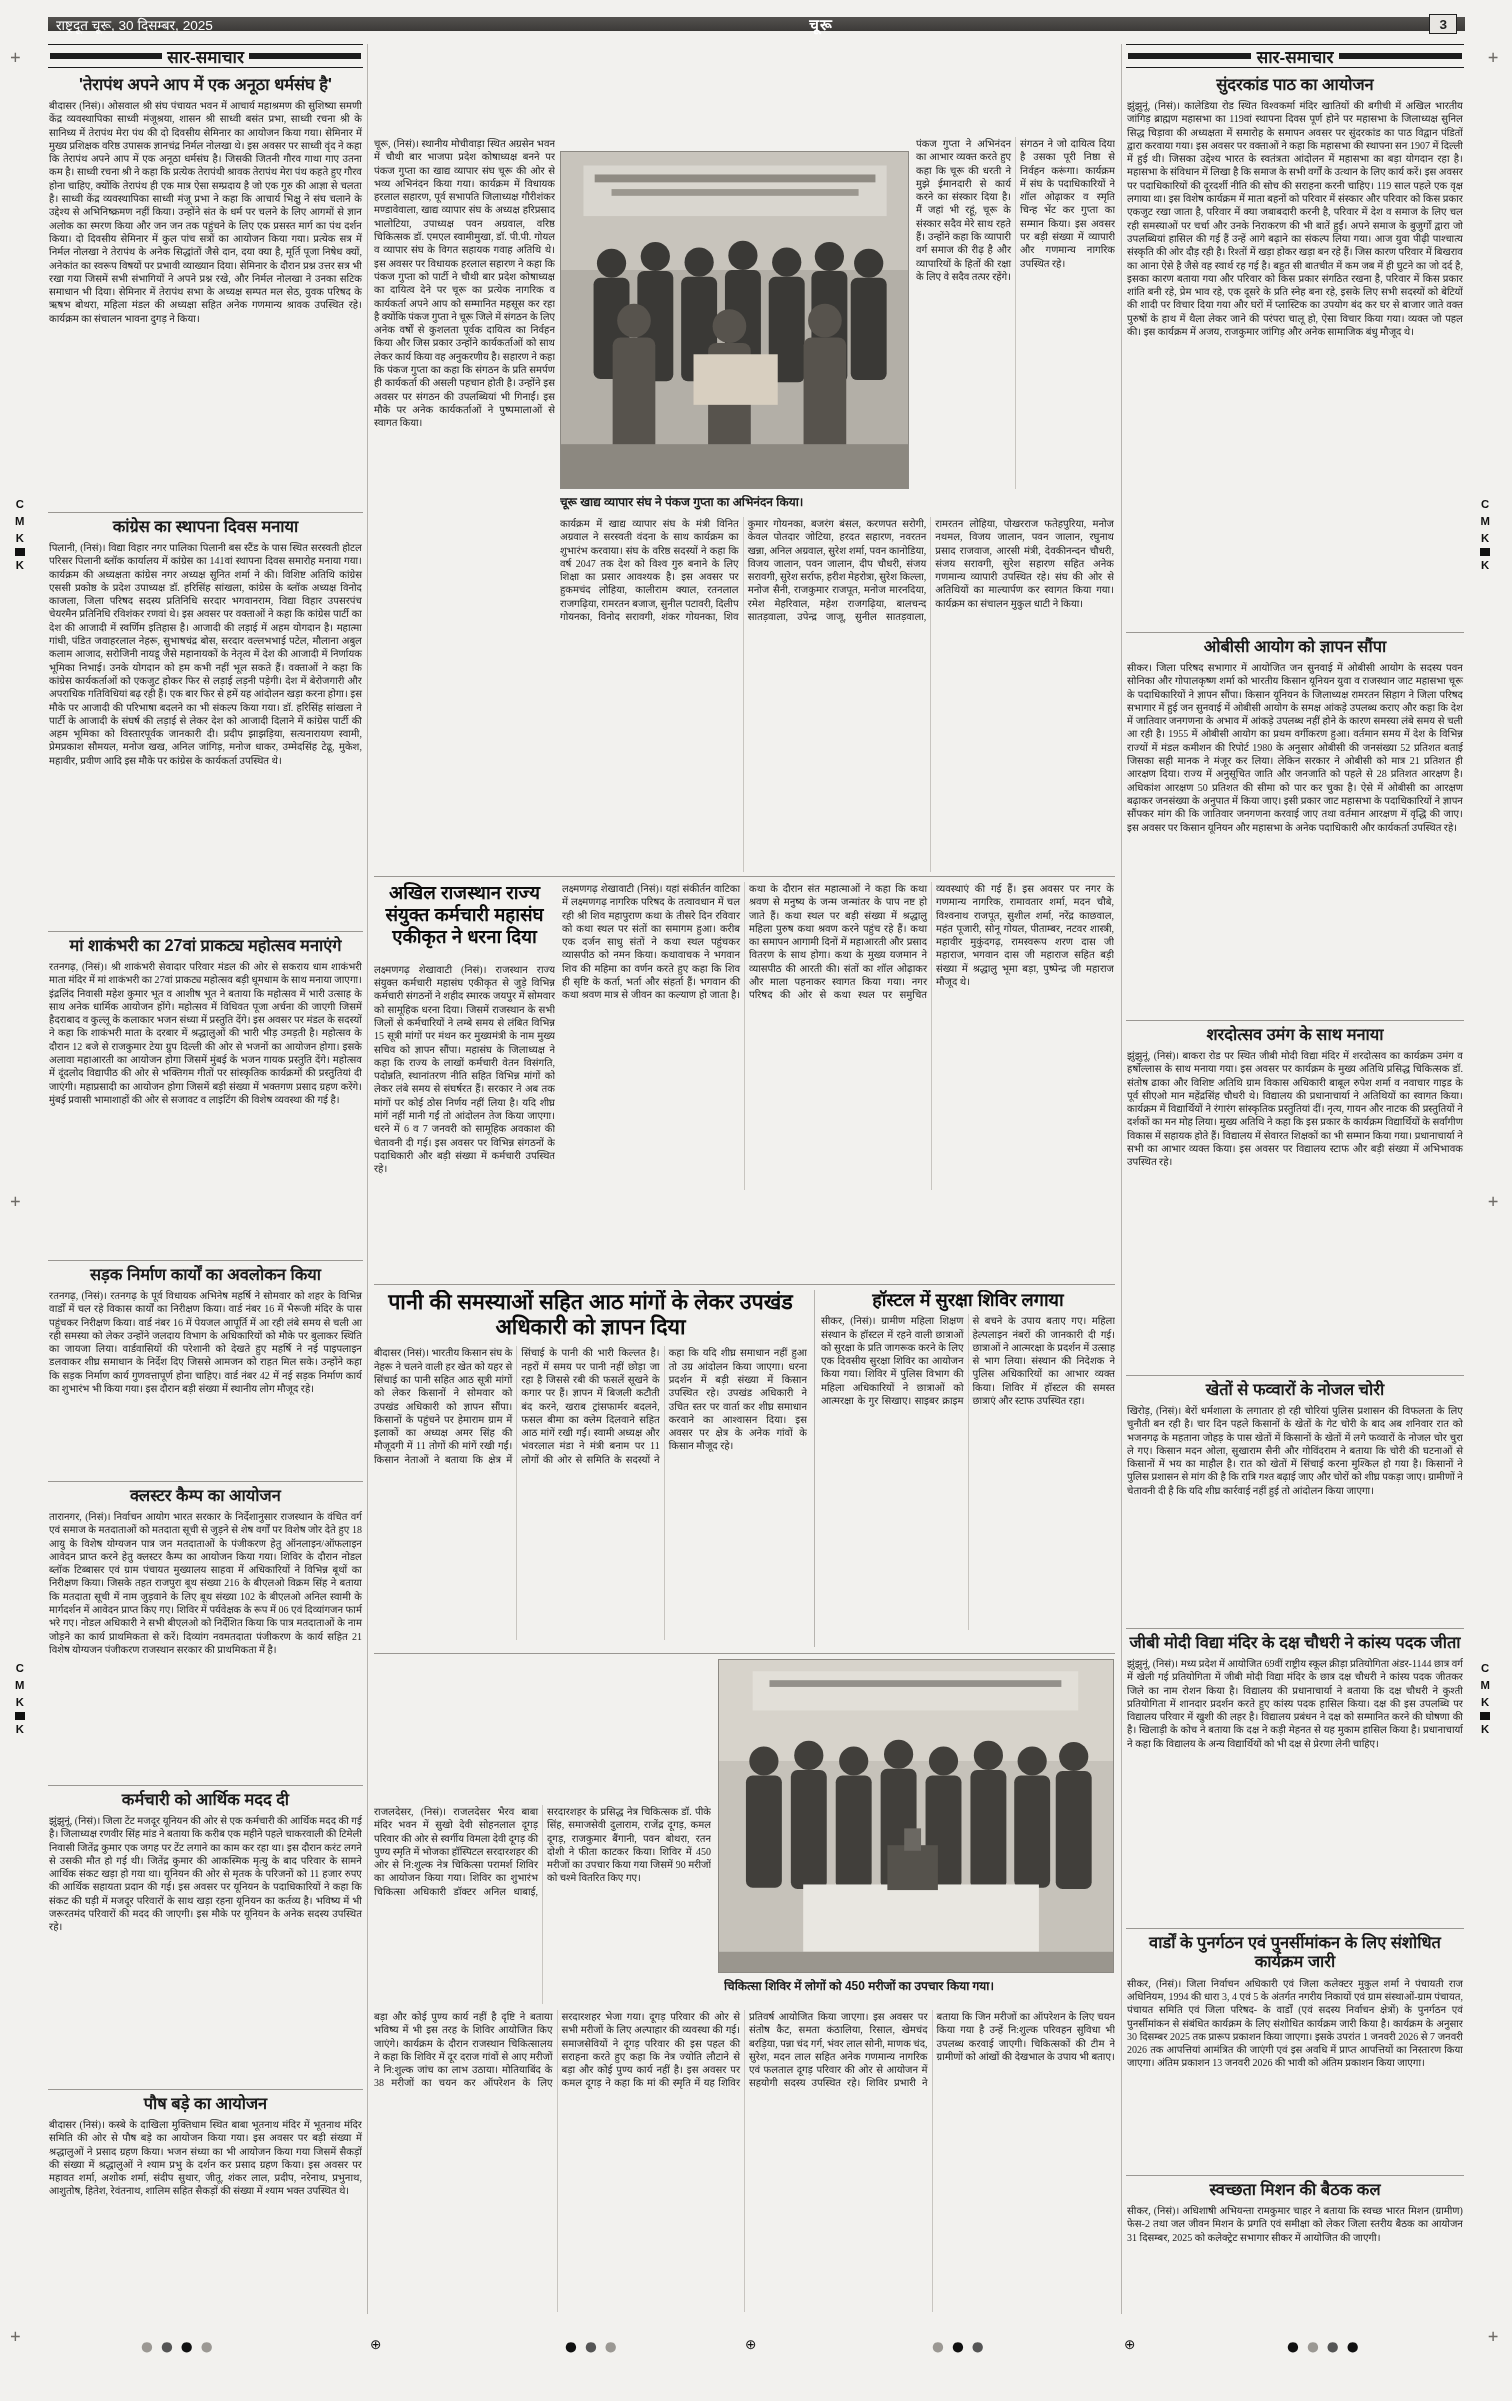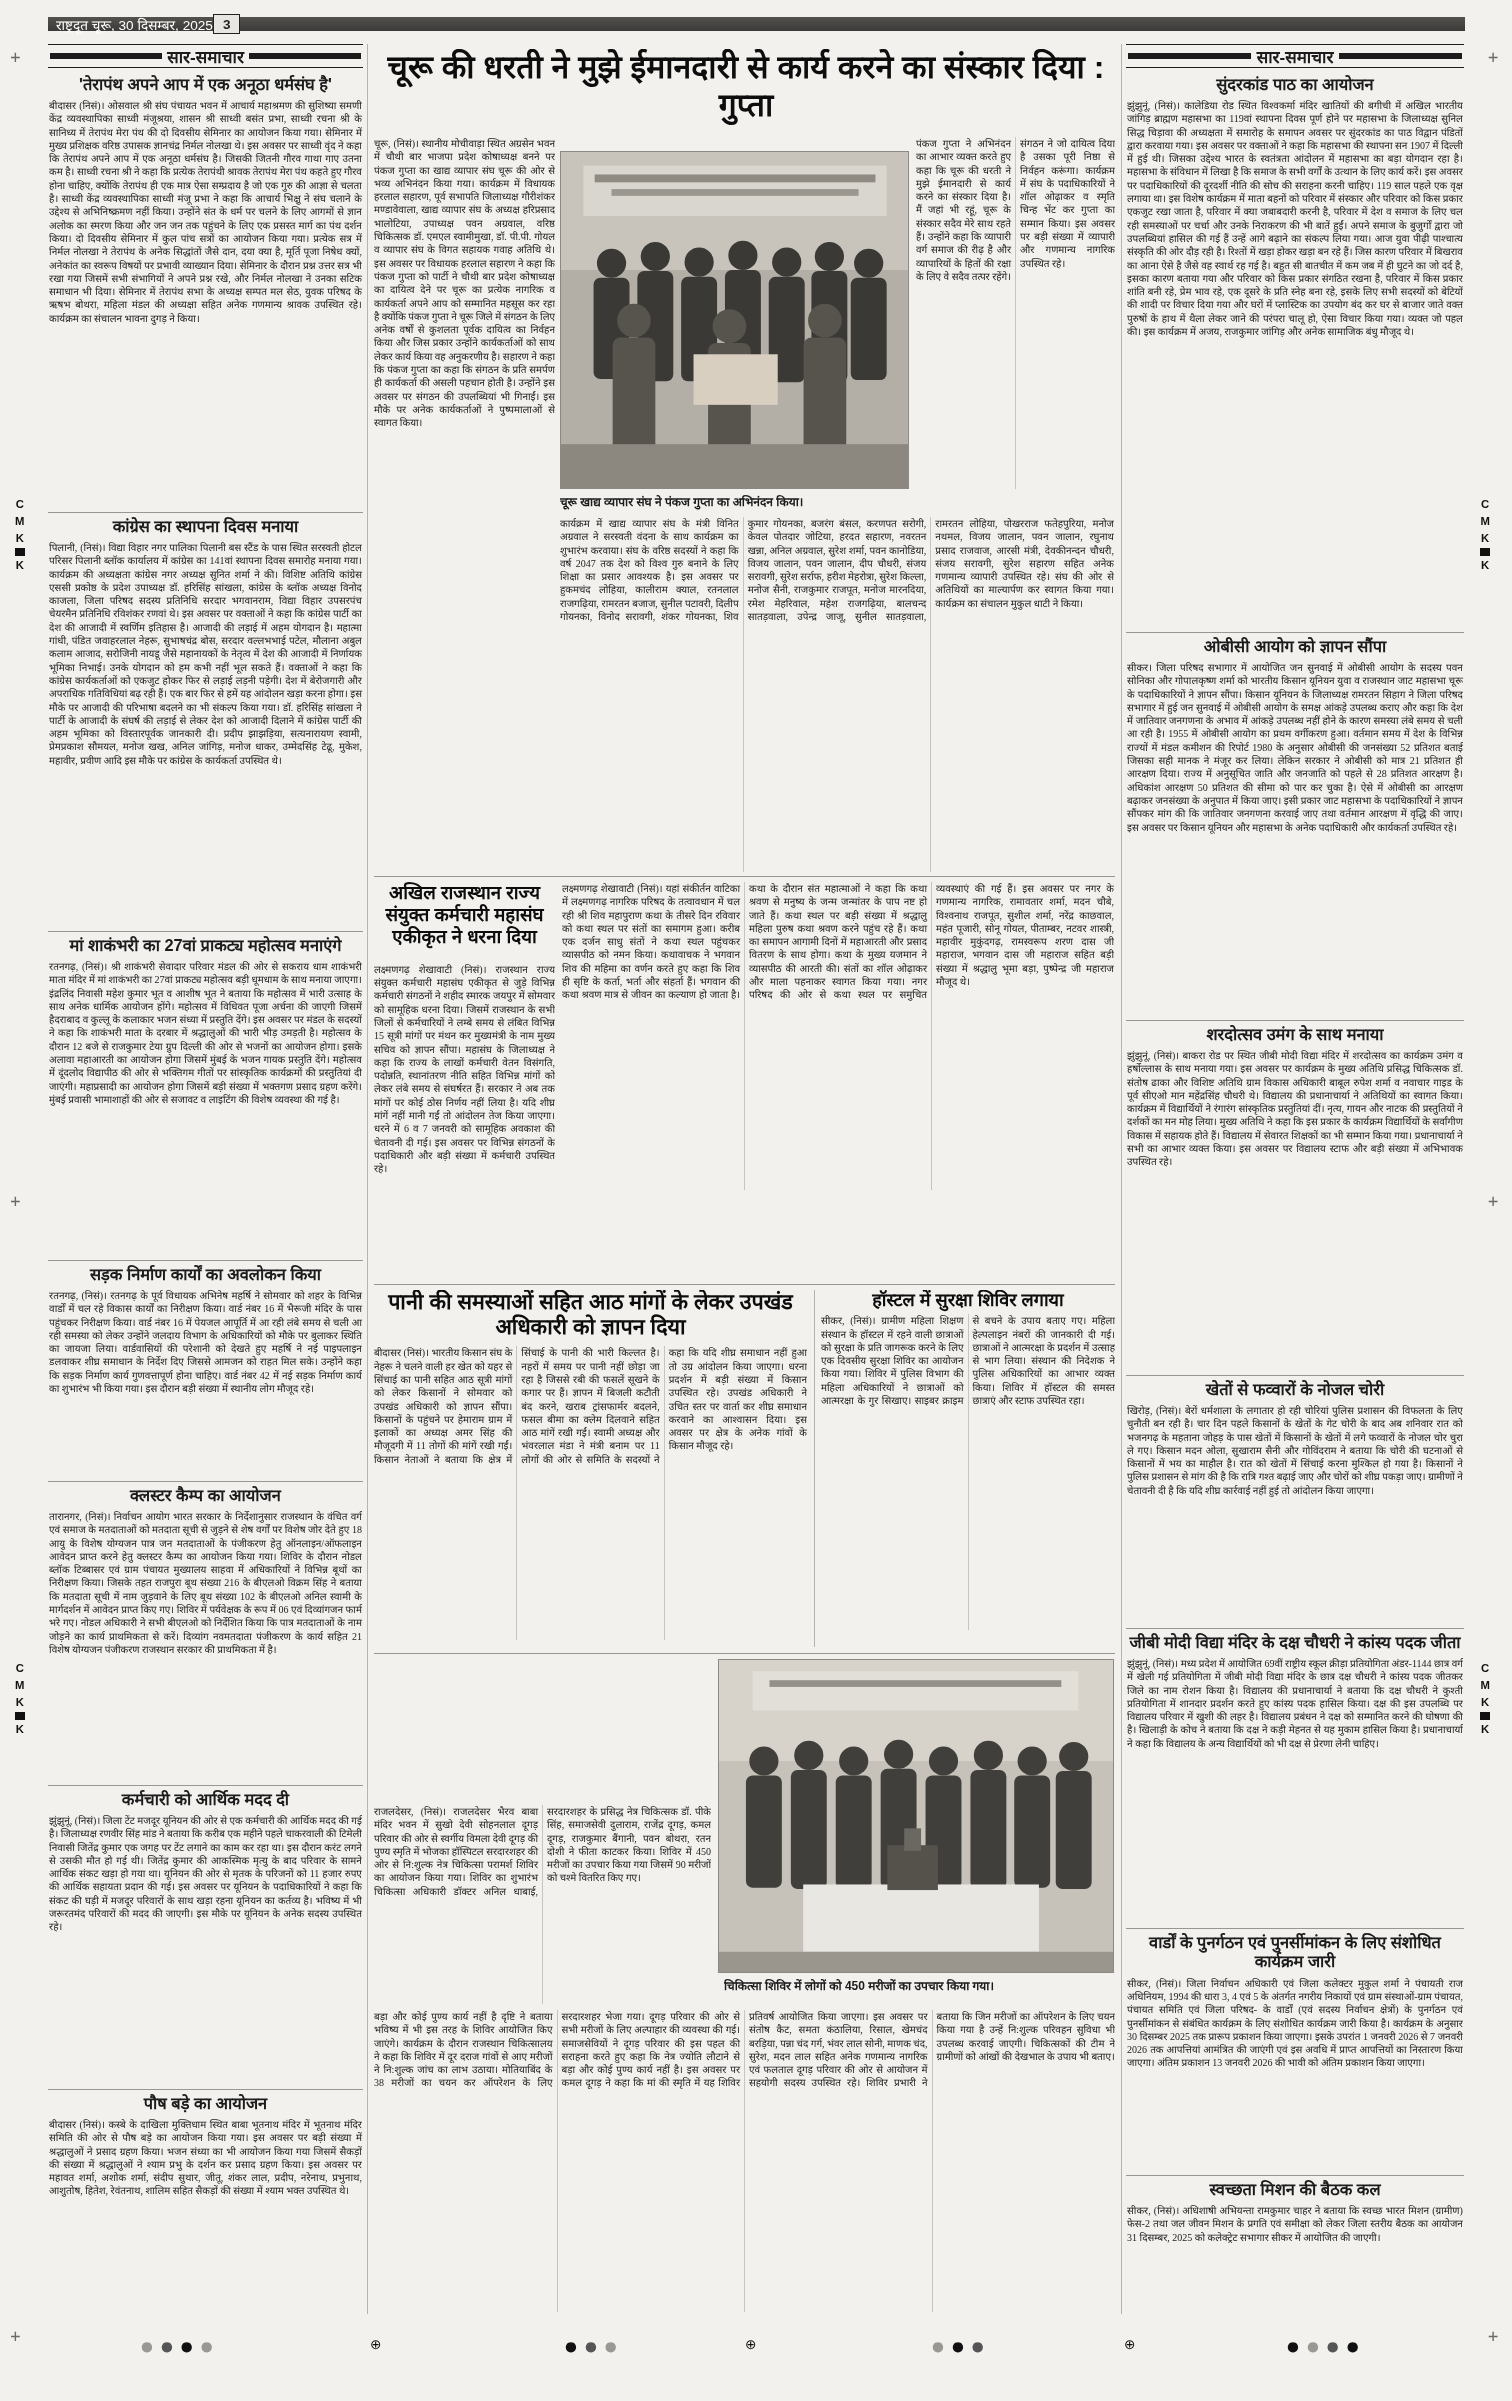--- a/index.html
+++ b/index.html
@@ -70,20 +70,21 @@
 K</span><span class="swatch"></span><span>K</span></div>
   <div class="cmk" style="left:1480px; top:496px;"><span>C
 M
 K</span><span class="swatch"></span><span>K</span></div>
   <div class="cmk" style="left:1480px; top:1660px;"><span>C
 M
 K</span><span class="swatch"></span><span>K</span></div>
 
   <div class="masthead">
     <span class="mh-left">राष्ट्रदूत चूरू, 30 दिसम्बर, 2025</span>
+    <span class="mh-center">चूरू</span>
     <span class="mh-page">3</span>
   </div>
 
   <div class="v-sep" style="left:367px; top:44px; height:2270px;"></div>
   <div class="v-sep" style="left:1121px; top:44px; height:2270px;"></div>
 
   <div class="side-col" style="left:48px; width:315px;">
     <div class="section-head">
       <span class="bar"></span>
       <span class="sh-label">सार-समाचार</span>
@@ -148,21 +149,20 @@
     <div class="s-article" style="height:247px">
       <h3>वार्डों के पुनर्गठन एवं पुनर्सीमांकन के लिए संशोधित कार्यक्रम जारी</h3>
       <p class="body-txt">सीकर, (निसं)। जिला निर्वाचन अधिकारी एवं जिला कलेक्टर मुकुल शर्मा ने पंचायती राज अधिनियम, 1994 की धारा 3, 4 एवं 5 के अंतर्गत नगरीय निकायों एवं ग्राम संस्थाओं-ग्राम पंचायत, पंचायत समिति एवं जिला परिषद- के वार्डों (एवं सदस्य निर्वाचन क्षेत्रों) के पुनर्गठन एवं पुनर्सीमांकन से संबंधित कार्यक्रम के लिए संशोधित कार्यक्रम जारी किया है। कार्यक्रम के अनुसार 30 दिसम्बर 2025 तक प्रारूप प्रकाशन किया जाएगा। इसके उपरांत 1 जनवरी 2026 से 7 जनवरी 2026 तक आपत्तियां आमंत्रित की जाएंगी एवं इस अवधि में प्राप्त आपत्तियों का निस्तारण किया जाएगा। अंतिम प्रकाशन 13 जनवरी 2026 की भावी को अंतिम प्रकाशन किया जाएगा।</p>
     </div>
     <div class="s-article" style="height:110px; border-bottom:none;">
       <h3>स्वच्छता मिशन की बैठक कल</h3>
       <p class="body-txt">सीकर, (निसं)। अधिशाषी अभियन्ता रामकुमार चाहर ने बताया कि स्वच्छ भारत मिशन (ग्रामीण) फेस-2 तथा जल जीवन मिशन के प्रगति एवं समीक्षा को लेकर जिला स्तरीय बैठक का आयोजन 31 दिसम्बर, 2025 को कलेक्ट्रेट सभागार सीकर में आयोजित की जाएगी।</p>
     </div>
   </div>
 
-  <div class="abs headline-xl" style="left:379px; top:49px; width:734px; height:86px; font-size:32px;">चूरू की धरती ने मुझे ईमानदारी से कार्य करने का संस्कार दिया : गुप्ता</div>
 
   <div class="abs body-txt" style="left:374px; top:137px; width:181px; height:735px;">चूरू, (निसं)। स्थानीय मोचीवाड़ा स्थित अग्रसेन भवन में चौथी बार भाजपा प्रदेश कोषाध्यक्ष बनने पर पंकज गुप्ता का खाद्य व्यापार संघ चूरू की ओर से भव्य अभिनंदन किया गया। कार्यक्रम में विधायक हरलाल सहारण, पूर्व सभापति जिलाध्यक्ष गौरीशंकर मण्डावेवाला, खाद्य व्यापार संघ के अध्यक्ष हरिप्रसाद भालोटिया, उपाध्यक्ष पवन अग्रवाल, वरिष्ठ चिकित्सक डॉ. एमएल स्वामीमुखा, डॉ. पी.पी. गोयल व व्यापार संघ के विगत सहायक गवाह अतिथि थे। इस अवसर पर विधायक हरलाल सहारण ने कहा कि पंकज गुप्ता को पार्टी ने चौथी बार प्रदेश कोषाध्यक्ष का दायित्व देने पर चूरू का प्रत्येक नागरिक व कार्यकर्ता अपने आप को सम्मानित महसूस कर रहा है क्योंकि पंकज गुप्ता ने चूरू जिले में संगठन के लिए अनेक वर्षों से कुशलता पूर्वक दायित्व का निर्वहन किया और जिस प्रकार उन्होंने कार्यकर्ताओं को साथ लेकर कार्य किया वह अनुकरणीय है। सहारण ने कहा कि पंकज गुप्ता का कहा कि संगठन के प्रति समर्पण ही कार्यकर्ता की असली पहचान होती है। उन्होंने इस अवसर पर संगठन की उपलब्धियां भी गिनाईं। इस मौके पर अनेक कार्यकर्ताओं ने पुष्पमालाओं से स्वागत किया।</div>
 
   <div class="abs photo" style="left:560px; top:151px; width:349px; height:338px;">
     <svg viewBox="0 0 618 598" preserveAspectRatio="none">
       <rect width="618" height="598" fill="#b3afa7"></rect>
       <rect y="0" width="618" height="210" fill="#c8c4bc"></rect>
       <rect x="40" y="24" width="540" height="90" fill="#d9d6cf"></rect>
       <rect x="60" y="40" width="500" height="14" fill="#8f8b83"></rect>
       <rect x="90" y="66" width="440" height="12" fill="#9b978f"></rect>

